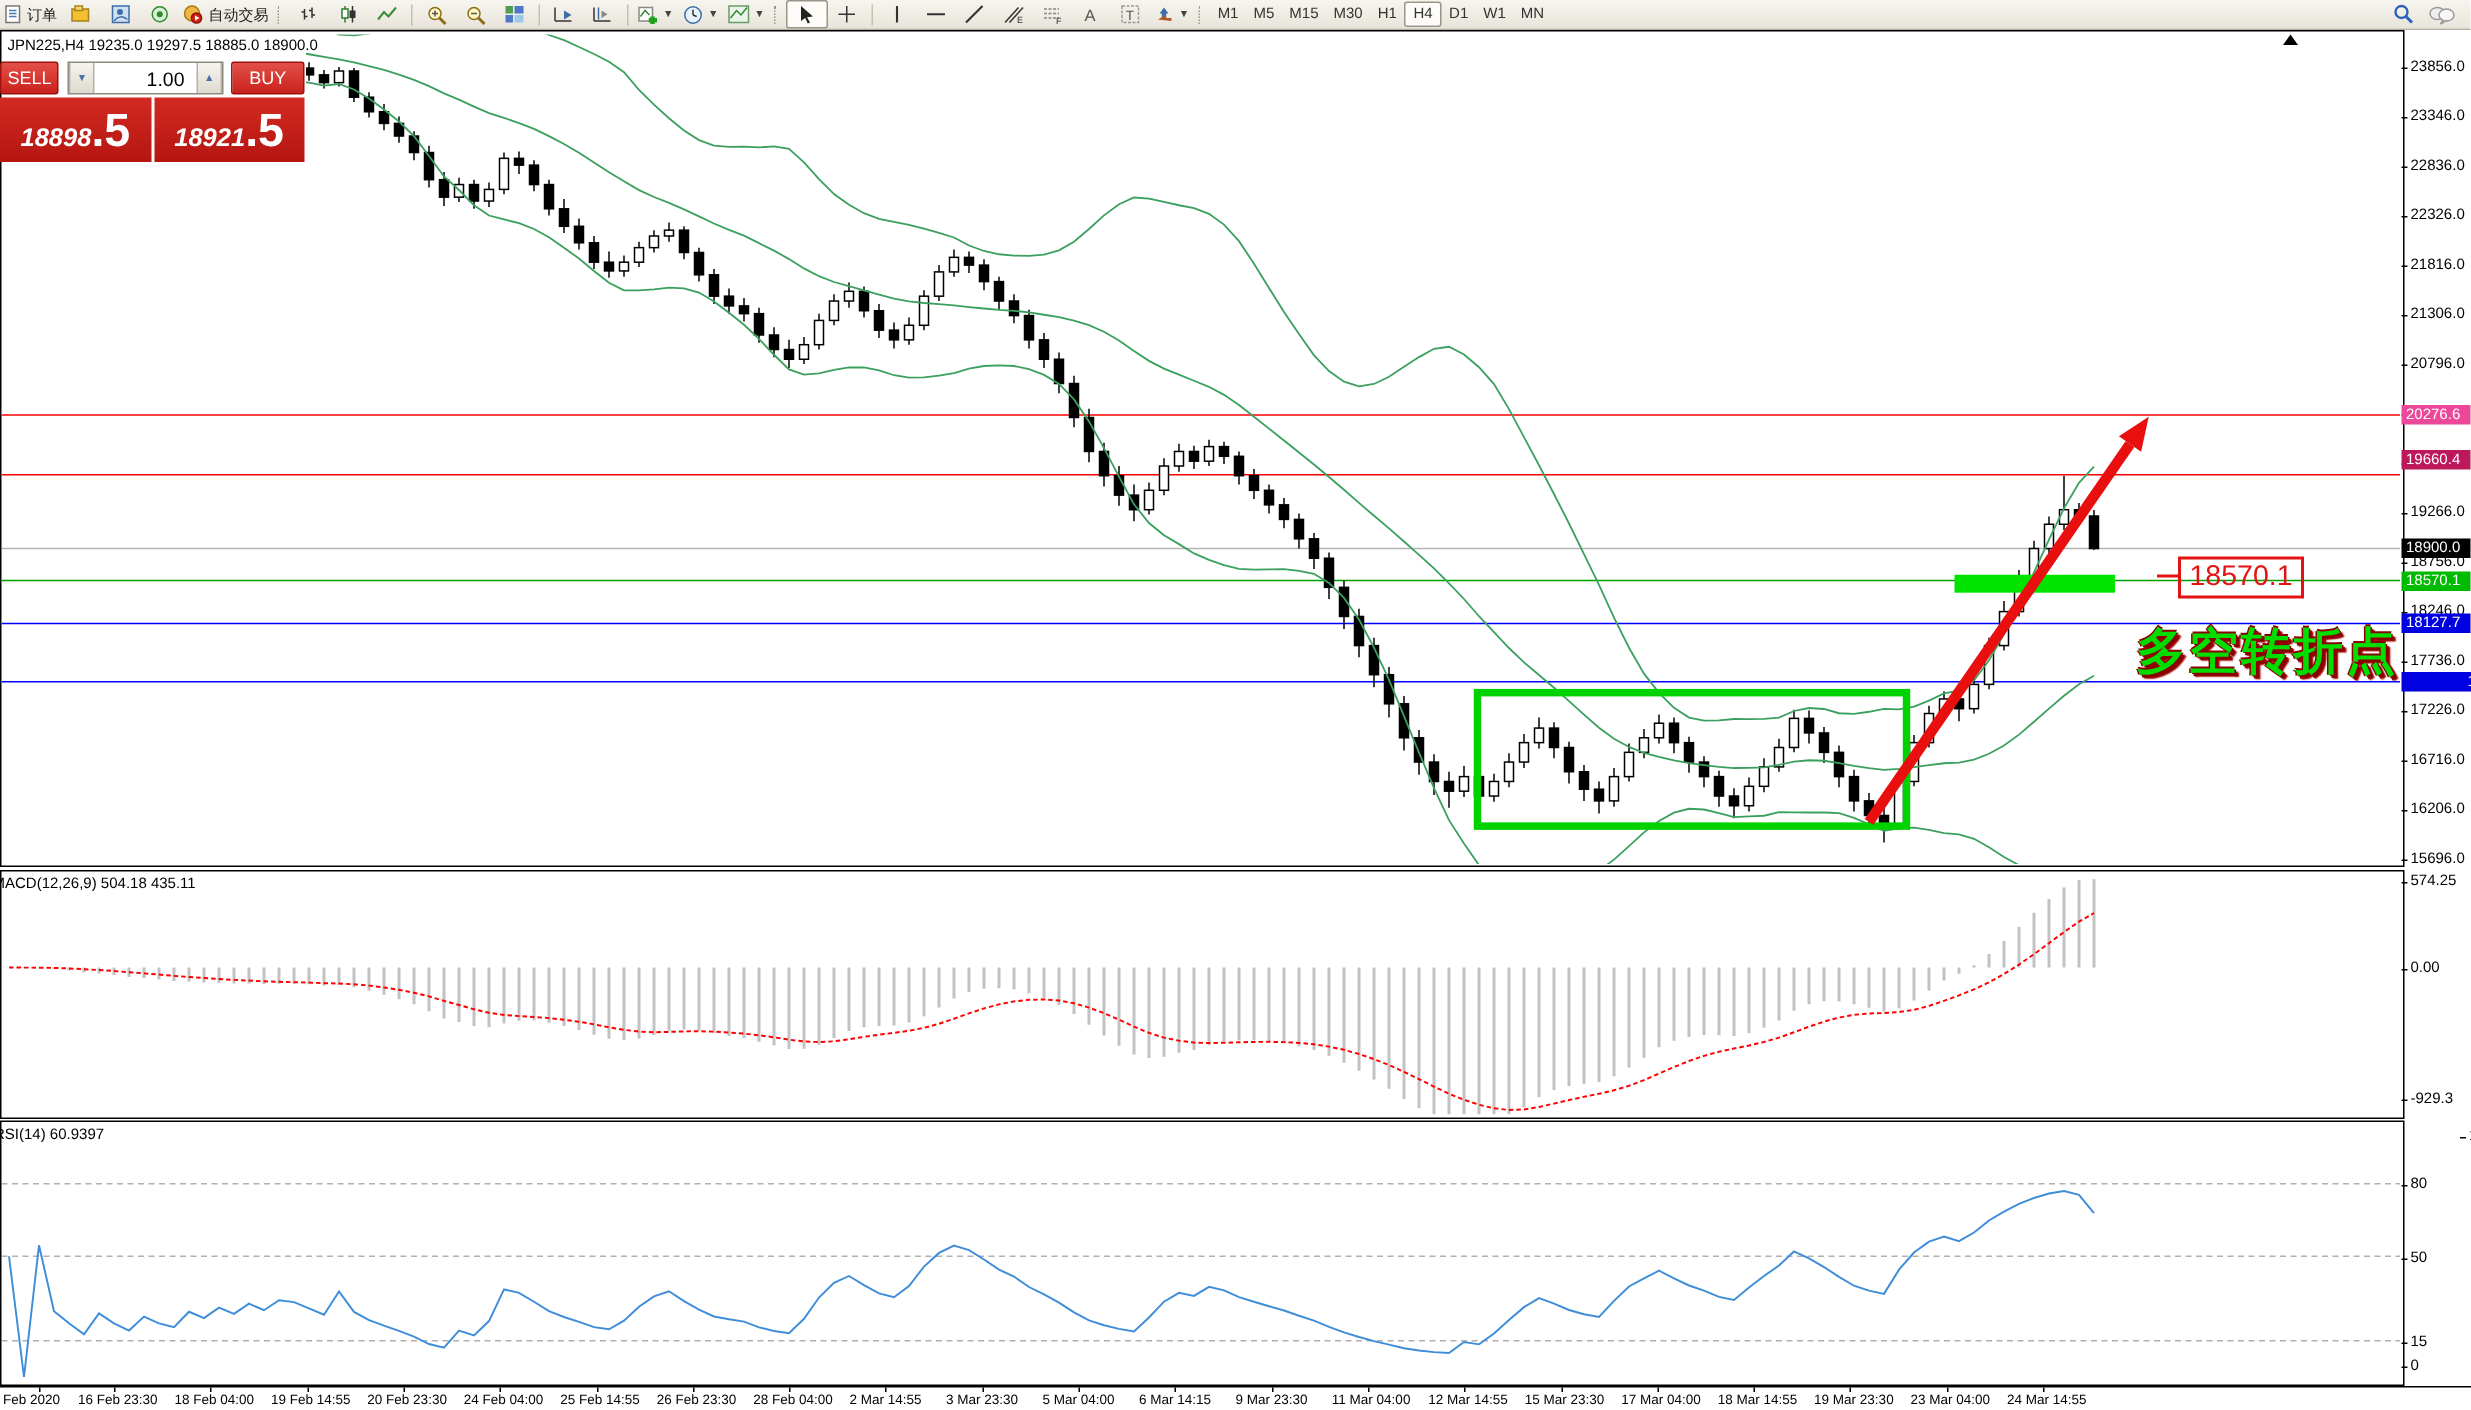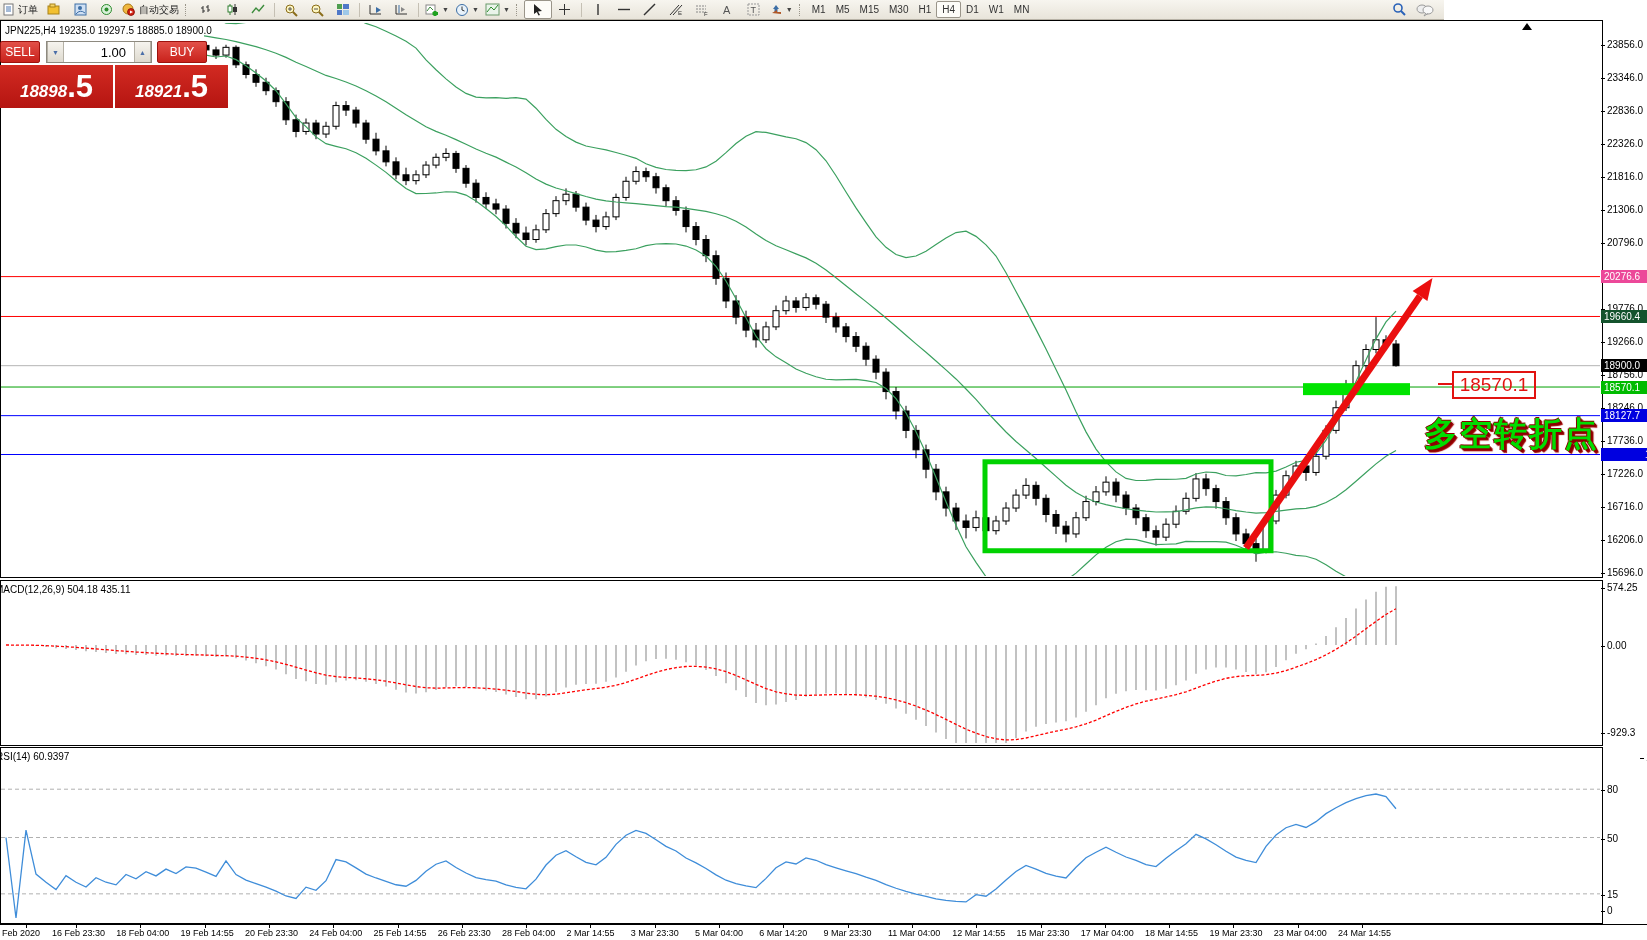--- a/index.html
+++ b/index.html
@@ -1,18 +1,18 @@
 <!DOCTYPE html>
 <html><head>
 <meta charset="utf-8">
 <style>
   html,body{margin:0;padding:0;background:#fff;width:1647px;height:940px;overflow:hidden;
     font-family:"Liberation Sans","DejaVu Sans",sans-serif;}
   
-  #toolbar{position:absolute;left:0;top:0;width:1444px;height:19px;
+  #toolbar{position:absolute;left:0;top:0;width:1647px;height:19px;
     background:linear-gradient(#f7f5ef,#e8e4da);border-bottom:1px solid #b7b2a6;
     display:flex;align-items:center;font-size:10px;color:#222;}
   .tb-group{display:flex;align-items:center;height:19px;}
   .tb-btn{height:17px;min-width:20px;padding:0 3px;display:flex;align-items:center;justify-content:center;gap:3px;cursor:default;}
   .tb-btn.pressed{background:#fdfcf8;border:1px solid #9a958a;border-radius:2px;}
   .grip{width:4px;height:12px;border-left:1px dotted #9a958a;margin:0 3px;}
   .vsep{width:1px;height:14px;background:#c5c0b4;margin:0 3px;}
   .caret{font-size:7px;color:#444;}
   .tfbtn{height:15px;padding:0 5px;display:flex;align-items:center;font-size:10px;color:#333;}
   .tfbtn.sel{background:#fdfcf8;border:1px solid #9a958a;border-radius:2px;}
@@ -30,21 +30,21 @@
   .axlbl::before{content:"";position:absolute;left:-6px;top:6px;width:4px;border-top:1px solid #000;}
   .axtag{position:absolute;left:0;height:13px;min-width:43px;color:#fff;font-size:10px;line-height:13px;padding-left:3px;}
   #chartsvg{position:absolute;left:0;top:0;width:1647px;height:940px;pointer-events:none;}
   
   #ohlc{position:absolute;left:5px;top:25px;font-size:10px;color:#000;white-space:nowrap;}
   #macdlabel{position:absolute;left:-5px;top:584px;font-size:10px;color:#000;white-space:nowrap;}
   #rsilabel{position:absolute;left:-4px;top:751px;font-size:10px;color:#000;white-space:nowrap;}
   #scrollend{position:absolute;left:1522px;top:23px;width:0;height:0;border-left:5px solid transparent;
     border-right:5px solid transparent;border-bottom:7px solid #000;}
   
-  #trade{position:absolute;left:0;top:41px;width:228px;}
+  #trade{position:absolute;left:0;top:41px;width:203px;}
   #trow1{display:flex;height:22px;align-items:stretch;}
   .tradebtn{background:linear-gradient(#e25048,#c9221c);color:#fff;font-size:12px;
     display:flex;align-items:center;justify-content:center;border:1px solid #9d120e;border-radius:2px;}
   #sellbtn{width:38px;}
   #buybtn{width:48px;}
   #volgrp{display:flex;width:104px;margin:0 5px 0 6px;border:1px solid #8e8a80;background:#fff;}
   .spin{width:15px;background:linear-gradient(#f6f4ef,#dedacf);display:flex;align-items:center;justify-content:center;
     font-size:7px;color:#4a6ea8;border-left:1px solid #b5b1a6;border-right:1px solid #b5b1a6;}
   #volval{flex:1;display:flex;align-items:center;justify-content:flex-end;padding-right:8px;font-size:13px;color:#000;}
   #trow2{display:flex;height:43px;margin-top:2px;gap:2px;}
@@ -770,21 +770,21 @@
     <div class="axlbl" style="top: 283.001px;">19776.0</div>
     <div class="axlbl" style="top: 316.001px;">19266.0</div>
     <div class="axlbl" style="top: 349.001px;">18756.0</div>
     <div class="axlbl" style="top: 382.001px;">18246.0</div>
     <div class="axlbl" style="top: 415.001px;">17736.0</div>
     <div class="axlbl" style="top: 448.001px;">17226.0</div>
     <div class="axlbl" style="top: 481.001px;">16716.0</div>
     <div class="axlbl" style="top: 514.001px;">16206.0</div>
     <div class="axlbl" style="top: 547.002px;">15696.0</div>
     <div class="axtag" style="top: 250.109px; background: #ec4899;">20276.6</div>
-    <div class="axtag" style="top: 290px; background: #14532d;">19660.4</div>
+    <div class="axtag" style="top: 280px; background: #be185d;">19660.4</div>
     <div class="axtag" style="top: 339.183px; background: rgb(0, 0, 0);">18900.0</div>
     <div class="axtag" style="top: 360.53px; background: rgb(0, 187, 0);">18570.1</div>
     <div class="axtag" style="top: 389.156px; background: rgb(0, 0, 224);">18127.7</div>
     <div class="axtag" style="top: 428.005px; background: rgb(0, 0, 224); padding-left: 44px;">17527.3</div>
     <div class="axlbl" style="top: 561.995px;">574.25</div>
     <div class="axlbl" style="top: 620px;">0.00</div>
     <div class="axlbl" style="top: 707px;">-929.3</div>
     <div class="axlbl" style="top: 732px; margin-left: 39px;">100</div>
     <div class="axlbl" style="top: 764.2px;">80</div>
     <div class="axlbl" style="top: 812.5px;">50</div>
@@ -810,21 +810,21 @@
     <div class="tlabel" style="left: 437.8px;">26 Feb 23:30</div>
     <div class="ttick" style="left: 461.8px;"></div>
     <div class="tlabel" style="left: 502.1px;">28 Feb 04:00</div>
     <div class="ttick" style="left: 526.1px;"></div>
     <div class="tlabel" style="left: 566.4px;">2 Mar 14:55</div>
     <div class="ttick" style="left: 590.4px;"></div>
     <div class="tlabel" style="left: 630.7px;">3 Mar 23:30</div>
     <div class="ttick" style="left: 654.7px;"></div>
     <div class="tlabel" style="left: 695px;">5 Mar 04:00</div>
     <div class="ttick" style="left: 719px;"></div>
-    <div class="tlabel" style="left: 759.3px;">6 Mar 14:20</div>
+    <div class="tlabel" style="left: 759.3px;">6 Mar 14:15</div>
     <div class="ttick" style="left: 783.3px;"></div>
     <div class="tlabel" style="left: 823.6px;">9 Mar 23:30</div>
     <div class="ttick" style="left: 847.6px;"></div>
     <div class="tlabel" style="left: 887.9px;">11 Mar 04:00</div>
     <div class="ttick" style="left: 911.9px;"></div>
     <div class="tlabel" style="left: 952.2px;">12 Mar 14:55</div>
     <div class="ttick" style="left: 976.2px;"></div>
     <div class="tlabel" style="left: 1016.5px;">15 Mar 23:30</div>
     <div class="ttick" style="left: 1040.5px;"></div>
     <div class="tlabel" style="left: 1080.8px;">17 Mar 04:00</div>

